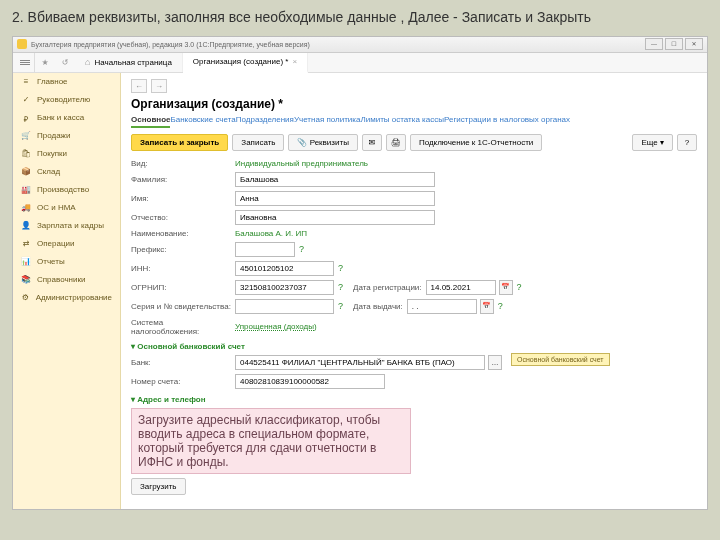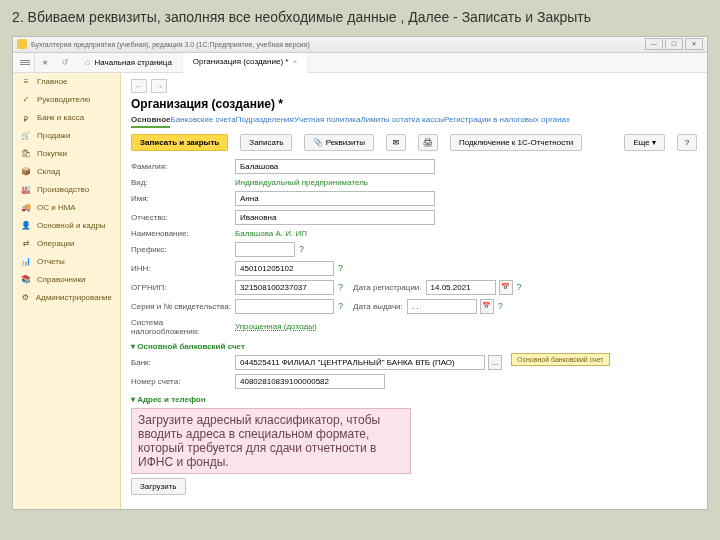--- a/index.html
+++ b/index.html
@@ -26,21 +26,21 @@
 .side-item { padding:4px 8px; display:flex; align-items:center; gap:6px; font-size:8px; color:#6a5a20; cursor:pointer; }
 .side-item .ic { width:10px; height:10px; display:inline-block; text-align:center; font-size:8px; }
 .main { flex:1; padding:6px 10px; overflow:auto; background:#fff; }
 .nav-arrows { display:flex; gap:4px; margin-bottom:4px; }
 .nav-arrows button { width:16px; height:14px; border:1px solid #ccc; background:#f8f8f8; font-size:8px; color:#888; }
 .title-row { display:flex; align-items:center; gap:6px; margin-bottom:4px; }
 .title-row h2 { font-size:12px; font-weight:bold; }
 .linkbar { display:flex; font-size:8px; margin-bottom:6px; }
 .linkbar a { color:#3a7cc9; text-decoration:none; }
 .linkbar a.on { color:#333; font-weight:bold; border-bottom:2px solid #5aa83a; padding-bottom:2px; }
-.toolbar { display:flex; gap:12px; align-items:center; margin-bottom:8px; }
+.toolbar { display:flex; gap:4px; align-items:center; margin-bottom:8px; }
 .btn { border:1px solid #c7c7c7; background:#f5f5f5; padding:3px 8px; font-size:8px; border-radius:2px; cursor:pointer; }
 .btn.primary { background:#ffd94a; border-color:#e0be2e; font-weight:bold; }
 .btn.icon-only { width:20px; padding:3px 0; text-align:center; }
 .toolbar .spacer { flex:1; }
 .form-row { display:flex; align-items:center; margin-bottom:4px; gap:4px; }
 .form-row .lbl { width:100px; font-size:8px; color:#555; text-align:left; }
 .form-row .val-green { color:#2a8a2a; font-size:8px; }
 .form-row .val-link { color:#2a8a2a; font-size:8px; text-decoration:underline dotted; }
 .form-row input[type=text] { border:1px solid #bbb; padding:2px 4px; font-size:8px; height:15px; }
 .form-row .f-wide { width:200px; }
@@ -119,21 +119,21 @@
           <div class="side-item">
             <span class="ic">🏭</span>
             <span>Производство</span>
           </div>
           <div class="side-item">
             <span class="ic">🚚</span>
             <span>ОС и НМА</span>
           </div>
           <div class="side-item">
             <span class="ic">👤</span>
-            <span>Основной и кадры</span>
+            <span>Зарплата и кадры</span>
           </div>
           <div class="side-item">
             <span class="ic">⇄</span>
             <span>Операции</span>
           </div>
           <div class="side-item">
             <span class="ic">📊</span>
             <span>Отчеты</span>
           </div>
           <div class="side-item">
@@ -169,26 +169,26 @@
           <button class="btn">📎 <span>Реквизиты</span></button>
           <button class="btn icon-only">✉</button>
           <button class="btn icon-only">🖨</button>
           <button class="btn">Подключение к 1С-Отчетности</button>
           <div class="spacer"></div>
           <button class="btn"><span>Еще</span> ▾</button>
           <button class="btn icon-only">?</button>
         </div>
 
         <div class="form-row">
+          <span class="lbl">Вид:</span>
+          <span class="val-green">Индивидуальный предприниматель</span>
+        </div>
+        <div class="form-row">
           <span class="lbl">Фамилия:</span>
           <input type="text" class="f-wide" value="Балашова" style="">
-        </div>
-        <div class="form-row">
-          <span class="lbl">Вид:</span>
-          <span class="val-green">Индивидуальный предприниматель</span>
         </div>
         <div class="form-row">
           <span class="lbl">Имя:</span>
           <input type="text" class="f-wide" value="Анна" style="">
         </div>
         <div class="form-row">
           <span class="lbl">Отчество:</span>
           <input type="text" class="f-wide" value="Ивановна" style="">
         </div>
         <div class="form-row">

